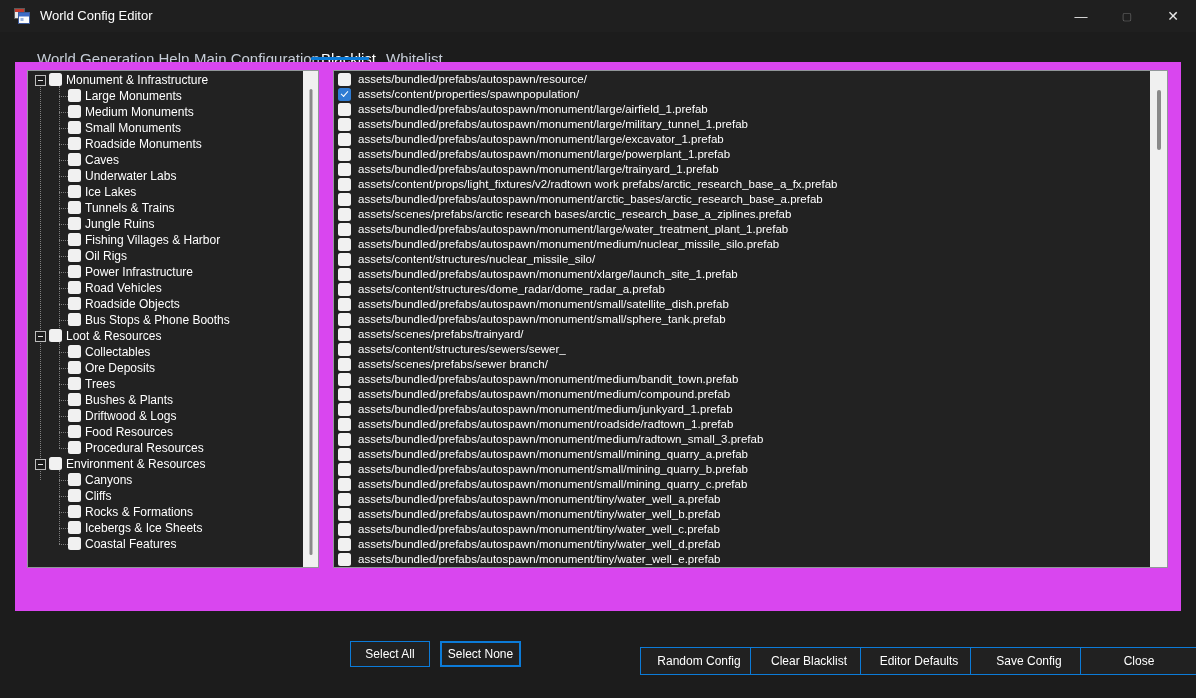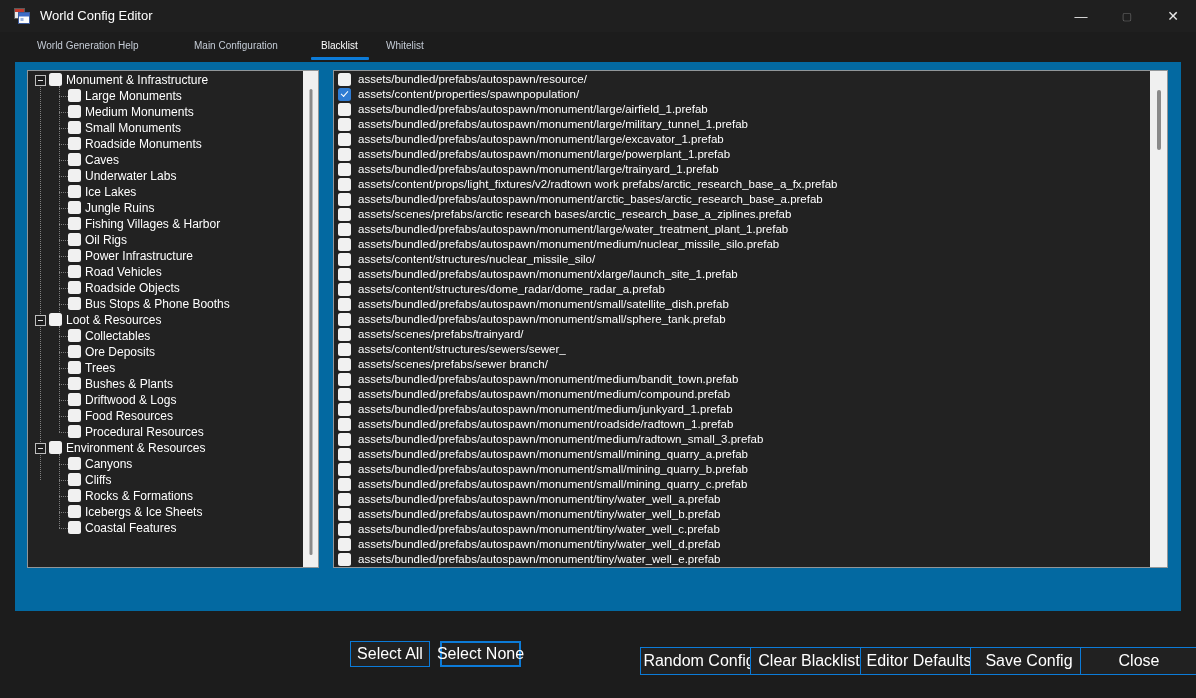--- a/index.html
+++ b/index.html
@@ -14,26 +14,26 @@
   #titlebar { position:absolute; left:0; top:0; width:1196px; height:32px; background:#1f1f1f; }
   #app-icon { position:absolute; left:14px; top:8px; width:16px; height:16px; }
   #title-text { position:absolute; left:40px; top:8px; font-size:13px; color:#ffffff; white-space:nowrap; }
   .winbtn { position:absolute; top:0; width:46px; height:32px; display:flex; align-items:center; justify-content:center; font-size:13px; color:#e8e8e8; }
   #btn-min { left:1058px; }
   #btn-max { left:1104px; color:#6f6f6f; font-size:11px; }
   #btn-close { left:1150px; font-size:14px; }
 
   
   #tab-bar { position:absolute; left:0; top:34px; width:1196px; height:28px; }
-  .tab { position:absolute; top:6px; font-size:10px; color:#c5ccd6; white-space:nowrap; cursor:default; }
+  .tab { position:absolute; top:16px; font-size:15px; color:#c5ccd6; white-space:nowrap; cursor:default; }
   .tab.selected { color:#ffffff; }
   .tab-underline { position:absolute; height:3px; background:#0c7bd8; top:23px; border-radius:1px; }
 
   
-  #tab-page { position:absolute; left:15px; top:62px; width:1166px; height:549px; background:#0369a1; }
+  #tab-page { position:absolute; left:15px; top:62px; width:1166px; height:549px; background:#d946ef; }
 
   
   .boxpanel { position:absolute; background:#222222; border:1px solid #919699; }
   #tree-panel { left:12px; top:8px; width:292px; height:498px; }
   #list-panel { left:318px; top:8px; width:835px; height:498px; }
 
   
   #tree-content { position:absolute; left:0; top:1px; right:15px; bottom:0; overflow:hidden; }
   #tree-root-line { position:absolute; left:12px; top:8px; width:0; border-left:1px dotted #7f7f7f; }
   .tree-group { position:relative; }
@@ -59,21 +59,21 @@
   #tree-thumb { top:18px; height:466px; width:3px; }
   #list-thumb { top:19px; height:60px; }
 
   
   #list-content { position:absolute; left:0; top:1px; right:18px; bottom:0; overflow:hidden; }
   .list-row { position:relative; height:15px; }
   .list-row .cb { left:4px; top:1px; width:13px; height:13px; }
   .list-label { position:absolute; left:24px; top:1px; font-size:11.5px; color:#ffffff; white-space:nowrap; }
 
   
-  .btn { position:absolute; background:#212121; border:1px solid #0c7bd8; color:#ffffff; font-size:16px; font-family:"Liberation Sans", sans-serif; display:flex; align-items:center; justify-content:center; white-space:nowrap; cursor:default; }
+  .btn { position:absolute; background:#212121; border:1px solid #0c7bd8; color:#ffffff; font-size:12px; font-family:"Liberation Sans", sans-serif; display:flex; align-items:center; justify-content:center; white-space:nowrap; cursor:default; }
   #btn-select-all  { left:335px; top:579px; width:80px; height:26px; }
   #btn-select-none { left:425px; top:579px; width:81px; height:26px; box-shadow:inset 0 0 0 1px #0c7bd8; }
   .footer-btn { top:647px; width:118px; height:28px; }
 </style>
 </head>
 <body>
 
 <div id="window">
 
   <div id="titlebar">
@@ -141,20 +141,25 @@
               <span class="tree-label">Underwater Labs</span>
             </div>
             <div class="tree-row child">
               <div class="hstub"></div>
               <div class="cb"></div>
               <span class="tree-label">Ice Lakes</span>
             </div>
             <div class="tree-row child">
               <div class="hstub"></div>
               <div class="cb"></div>
+              <span class="tree-label">Tunnels &amp; Trains</span>
+            </div>
+            <div class="tree-row child">
+              <div class="hstub"></div>
+              <div class="cb"></div>
               <span class="tree-label">Jungle Ruins</span>
             </div>
             <div class="tree-row child">
               <div class="hstub"></div>
               <div class="cb"></div>
               <span class="tree-label">Fishing Villages &amp; Harbor</span>
             </div>
             <div class="tree-row child">
               <div class="hstub"></div>
               <div class="cb"></div>

